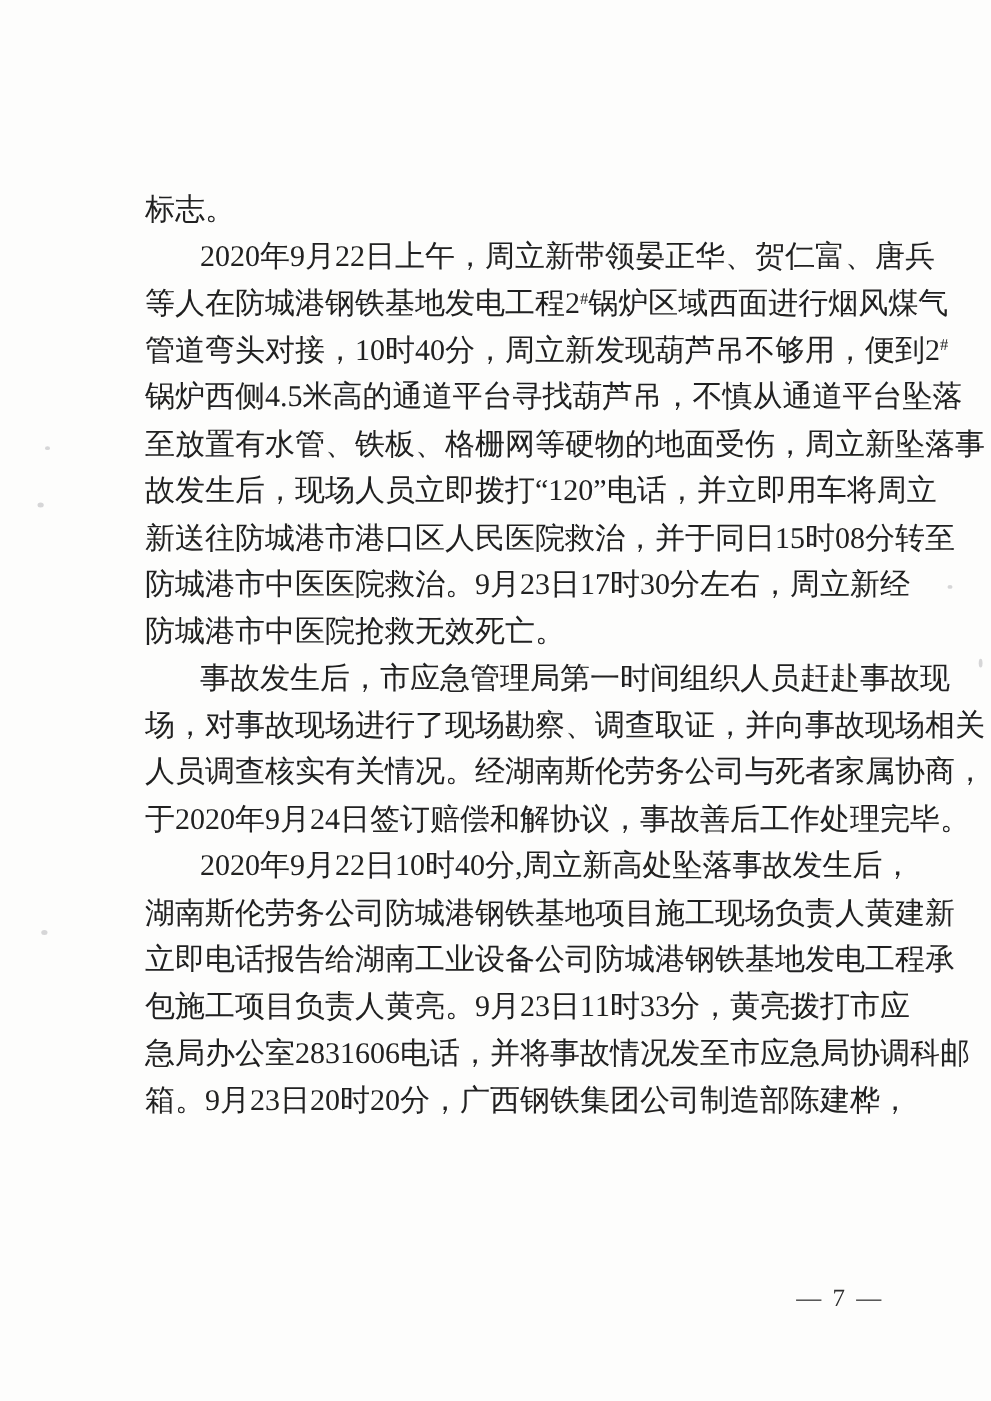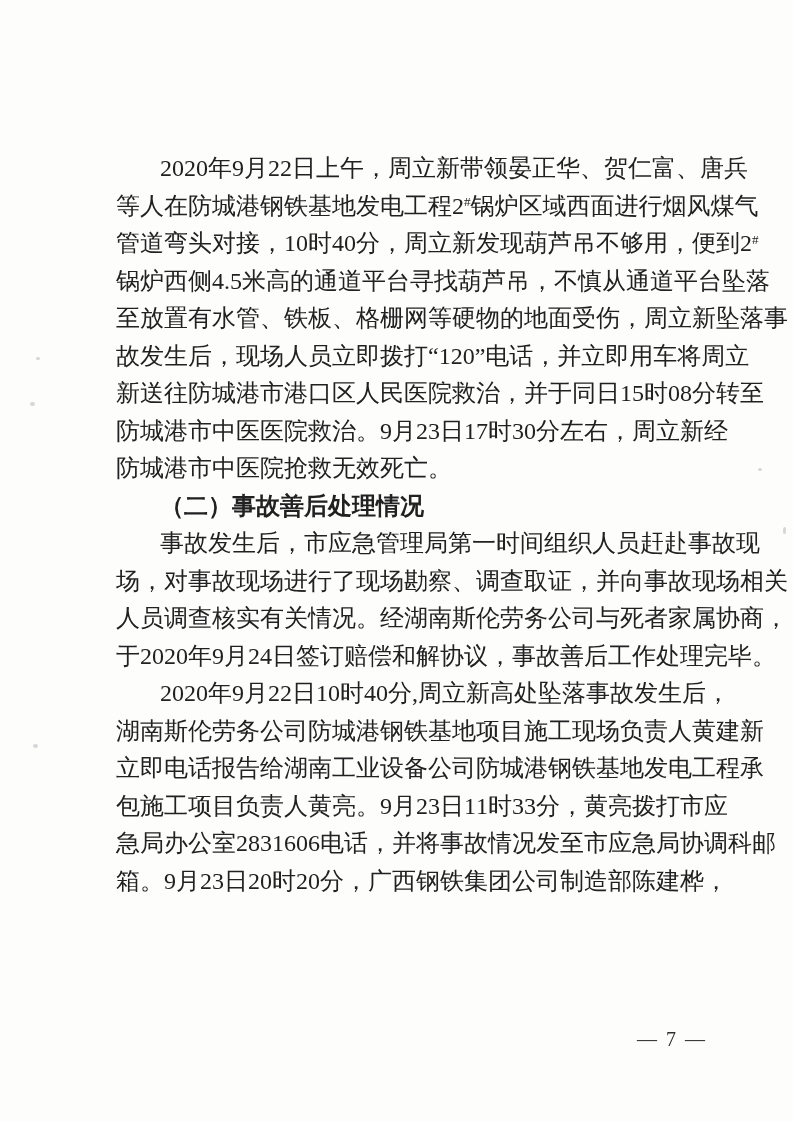--- a/index.html
+++ b/index.html
@@ -63,20 +63,21 @@
   .speck.s2 { left: 30px;  top: 402px; width: 5px; height: 4px; }
   .speck.s3 { left: 33px;  top: 744px; width: 5px; height: 4px; }
   .speck.s4 { left: 758px; top: 468px; width: 4px; height: 3px; }
   .speck.s5 { left: 783px; top: 527px; width: 3px; height: 7px; }
 </style>
 </head>
 <body>
 
 <div class="page" style="background: rgb(253, 253, 252);">
   <div class="doc-body" style="color: rgb(33, 33, 33);">
+      <div class="line"><span class="char">标</span><span class="char">志</span><span class="char">。</span></div>
       <div class="line indent justify">
         <span class="char">2</span>
         <span class="char">0</span>
         <span class="char">2</span>
         <span class="char">0</span>
         <span class="char"> </span>
         <span class="char">年</span>
         <span class="char"> </span>
         <span class="char">9</span>
         <span class="char"> </span>
@@ -333,21 +334,20 @@
         <span class="char">分</span>
         <span class="char">左</span>
         <span class="char">右</span>
         <span class="char">，</span>
         <span class="char">周</span>
         <span class="char">立</span>
         <span class="char">新</span>
         <span class="char">经</span>
       </div>
       <div class="line"><span class="char">防</span><span class="char">城</span><span class="char">港</span><span class="char">市</span><span class="char">中</span><span class="char">医</span><span class="char">院</span><span class="char">抢</span><span class="char">救</span><span class="char">无</span><span class="char">效</span><span class="char">死</span><span class="char">亡</span><span class="char">。</span></div>
-      <div class="line indent heading"><span class="char">（</span><span class="char">二</span><span class="char">）</span><span class="char">事</span><span class="char">故</span><span class="char">善</span><span class="char">后</span><span class="char">处</span><span class="char">理</span><span class="char">情</span><span class="char">况</span></div>
       <div class="line indent justify">
         <span class="char">事</span>
         <span class="char">故</span>
         <span class="char">发</span>
         <span class="char">生</span>
         <span class="char">后</span>
         <span class="char">，</span>
         <span class="char">市</span>
         <span class="char">应</span>
         <span class="char">急</span>

